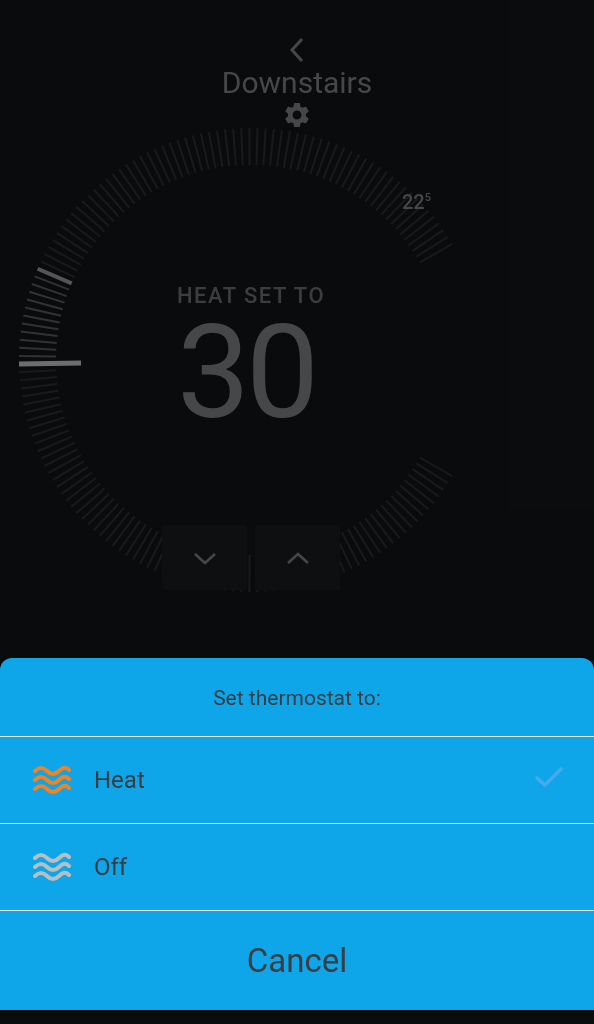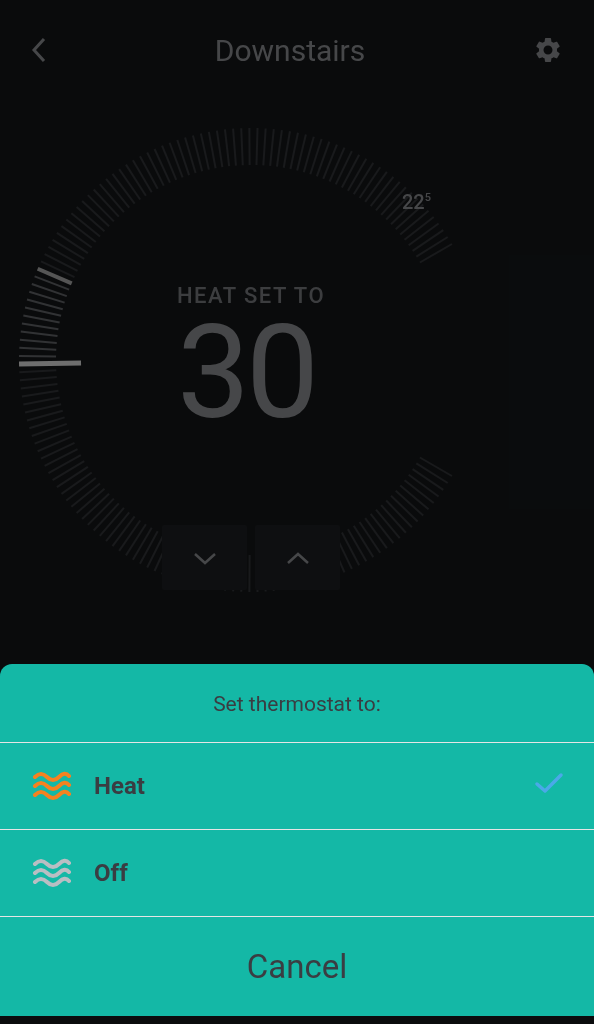--- a/index.html
+++ b/index.html
@@ -16,20 +16,21 @@
       overflow: hidden;
       position: relative;
     }
 
     .header {
       display: flex;
       align-items: center;
       justify-content: space-between;
       padding: 35px 30px;
       height: 100px;
+      flex-direction: column;
     }
 
     .back-btn {
       width: 18px;
       height: 30px;
       cursor: pointer;
       display: flex;
       align-items: center;
       justify-content: center;
     }
@@ -147,24 +148,24 @@
       top: 0;
       left: 0;
       width: 100%;
       height: 100%;
       background: rgba(0, 0, 0, 0.45);
       z-index: 10;
     }
 
     .modal {
       position: absolute;
-      bottom: 8px;
+      bottom: 14px;
       left: 0;
       width: 100%;
-      background: #14b8a6;
+      background: #0ea5e9;
       border-radius: 12px 12px 0 0;
       z-index: 20;
     }
 
     .modal-title {
       text-align: center;
       padding: 28px 0 26px;
       color: #3a3d42;
       font-size: 21px;
       font-weight: 400;
@@ -184,21 +185,21 @@
       height: 42px;
       margin-right: 22px;
       display: flex;
       align-items: center;
       justify-content: center;
     }
 
     .option-label {
       color: #3a3d42;
       font-size: 24px;
-      font-weight: 700;
+      font-weight: 400;
       flex: 1;
     }
 
     .option-check {
       width: 30px;
       height: 30px;
     }
 
     .modal-cancel {
       text-align: center;

